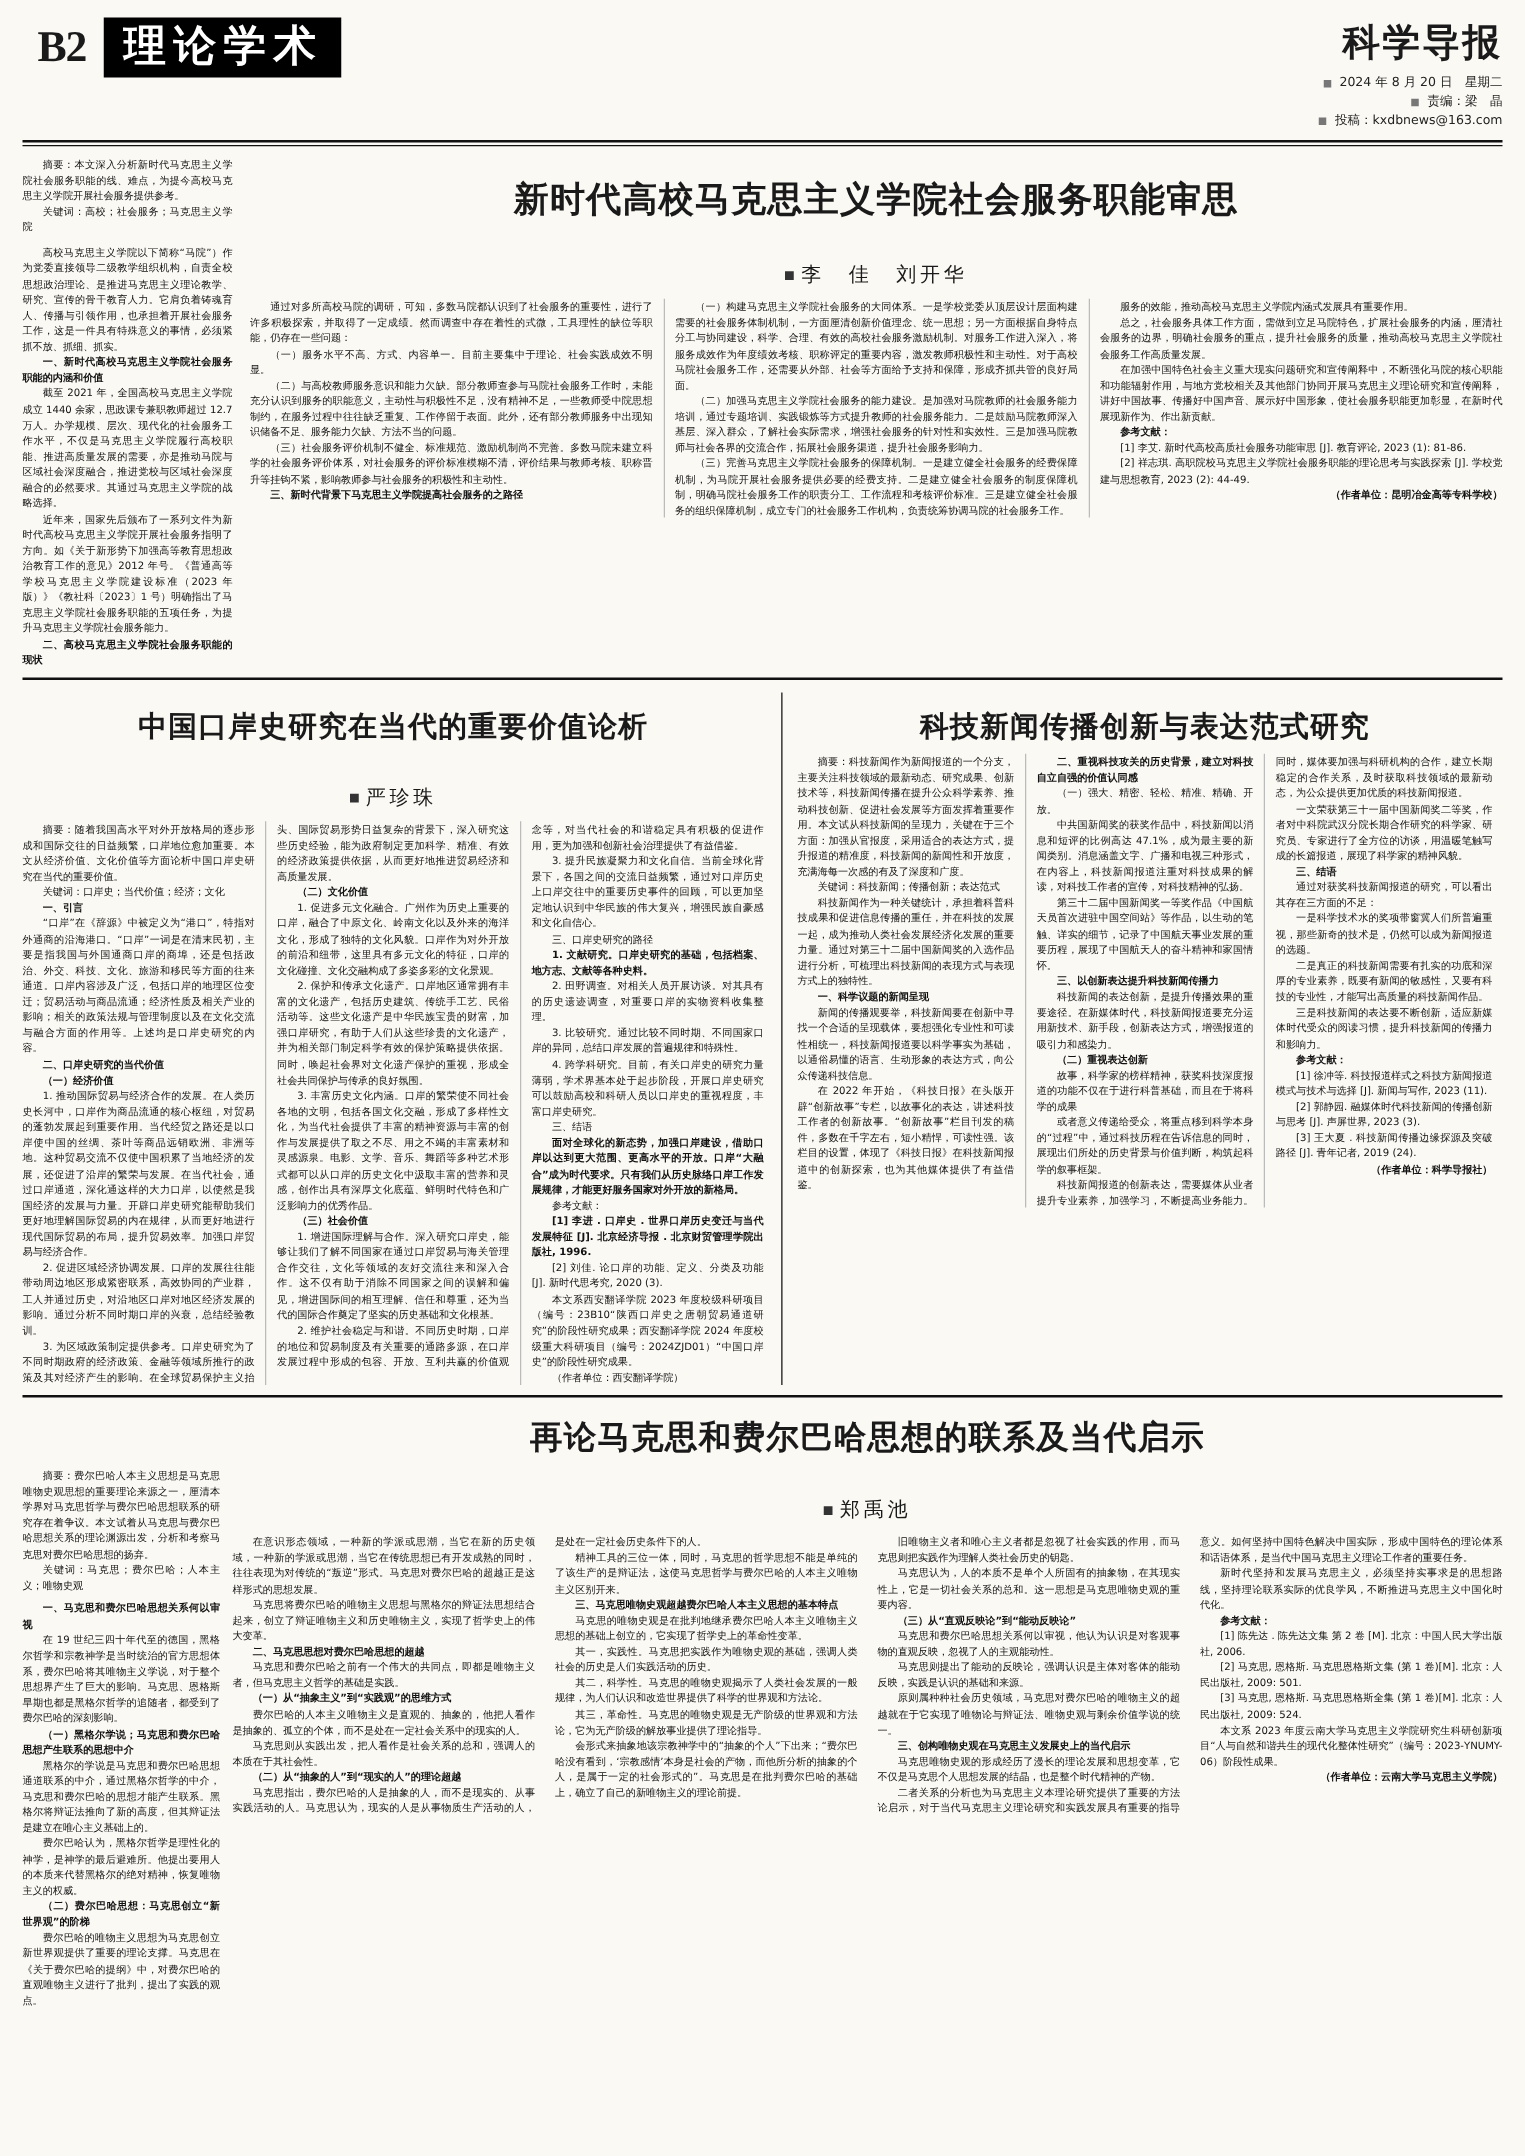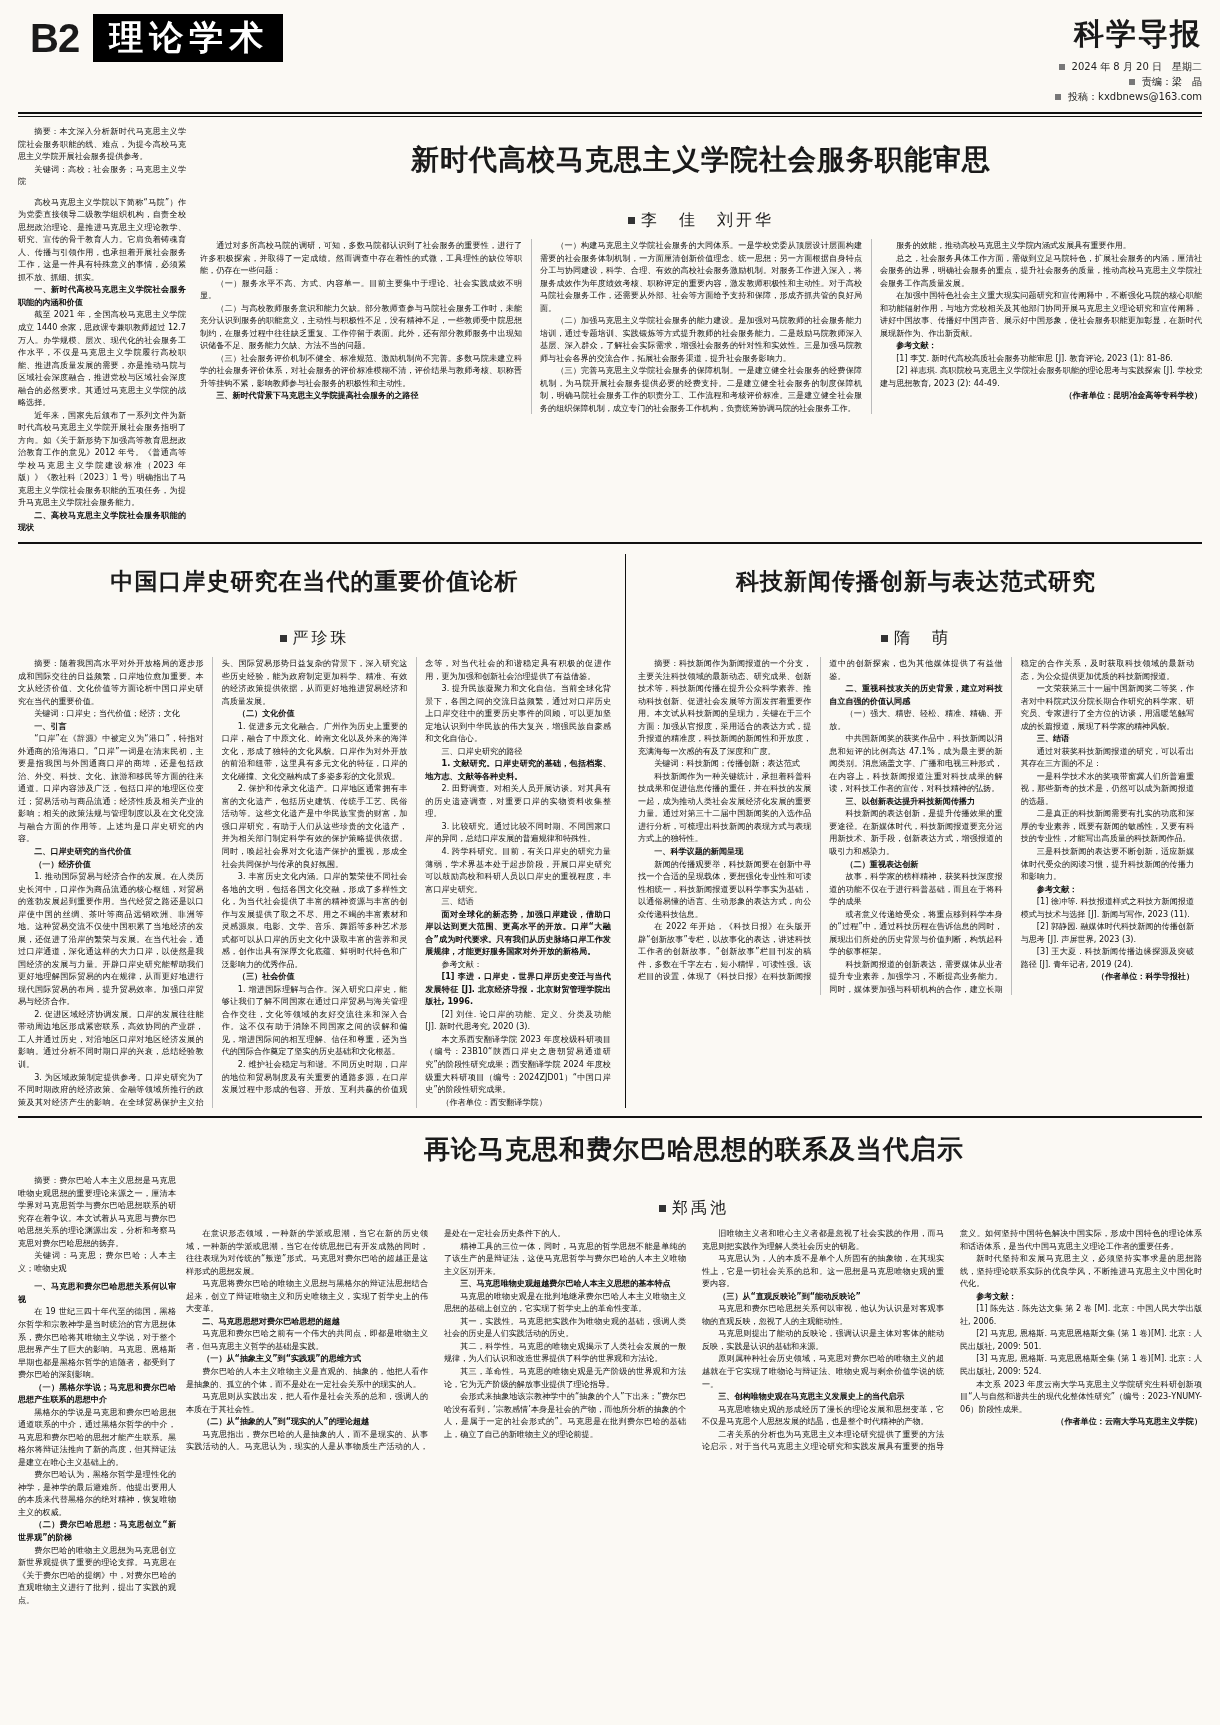--- a/index.html
+++ b/index.html
@@ -10,21 +10,21 @@
     font-family:"DejaVu Sans","Liberation Sans",sans-serif;
     color:#1a1a1a;
     position:relative;
     overflow:hidden;
   }
   .page { width:1220px; height:1725px; padding:14px 18px 0 18px; position:relative; }
 
   
   .masthead { display:flex; align-items:flex-start; justify-content:space-between; border-bottom:none; padding-bottom:4px; }
   .mast-left { display:flex; align-items:center; gap:6px; }
-  .page-no { font-size:40px; font-weight:bold; letter-spacing:-1px; font-family:Liberation Sans, sans-serif; padding:0 8px 0 12px; }
+  .page-no { font-size:35px; font-weight:bold; letter-spacing:-1px; font-family:Liberation Serif, serif; padding:0 8px 0 12px; }
   .section-title { background:#000; color:#fff; font-size:34px; font-weight:bold; letter-spacing:6px; padding:6px 14px 8px 16px; font-family:"DejaVu Sans",sans-serif; line-height:1; }
   .mast-right { text-align:right; }
   .paper-name { font-size:30px; font-weight:bold; font-family:"Liberation Serif",serif; letter-spacing:2px; margin-bottom:4px; }
   .mast-meta { font-size:10px; line-height:1.5; color:#222; }
   .mast-meta div { display:flex; justify-content:flex-end; align-items:center; gap:4px; }
   .sqbullet { display:inline-block; width:6px; height:6px; background:#777; margin-right:3px; }
 
   .rule-thick { border-top:2px solid #111; margin-top:4px; }
   .rule-thin { border-top:1px solid #111; margin-top:2px; }
 
@@ -170,31 +170,31 @@
         <p class="ref-head">[1] 李进 . 口岸史 . 世界口岸历史变迁与当代发展特征 [J]. 北京经济导报 . 北京财贸管理学院出版社, 1996.</p>
         <p>[2] 刘佳. 论口岸的功能、定义、分类及功能 [J]. 新时代思考究, 2020 (3).</p>
         <p>本文系西安翻译学院 2023 年度校级科研项目（编号：23B10“陕西口岸史之唐朝贸易通道研究”的阶段性研究成果；西安翻译学院 2024 年度校级重大科研项目（编号：2024ZJD01）“中国口岸史”的阶段性研究成果。</p>
         <p>（作者单位：西安翻译学院）</p>
         <p class="credit"></p>
       </div>
     </div>
 
     <div class="mid-right article">
       <div class="headline h2-main">科技新闻传播创新与表达范式研究</div>
-      <div class="byline"><span class="mk"></span><span>隋　萌</span></div>
       <div class="body-text three-col">
         <p class="abstract">摘要：科技新闻作为新闻报道的一个分支，主要关注科技领域的最新动态、研究成果、创新技术等，科技新闻传播在提升公众科学素养、推动科技创新、促进社会发展等方面发挥着重要作用。本文试从科技新闻的呈现力，关键在于三个方面：加强从官报度，采用适合的表达方式，提升报道的精准度，科技新闻的新闻性和开放度，充满海每一次感的有及了深度和广度。</p>
         <p>关键词：科技新闻；传播创新；表达范式</p>
         <p>科技新闻作为一种关键统计，承担着科普科技成果和促进信息传播的重任，并在科技的发展一起，成为推动人类社会发展经济化发展的重要力量。通过对第三十二届中国新闻奖的入选作品进行分析，可梳理出科技新闻的表现方式与表现方式上的独特性。</p>
         <p class="small-caps-head">一、科学议题的新闻呈现</p>
         <p>新闻的传播观要举，科技新闻要在创新中寻找一个合适的呈现载体，要想强化专业性和可读性相统一，科技新闻报道要以科学事实为基础，以通俗易懂的语言、生动形象的表达方式，向公众传递科技信息。</p>
         <p>在 2022 年开始，《科技日报》在头版开辟“创新故事”专栏，以故事化的表达，讲述科技工作者的创新故事。“创新故事”栏目刊发的稿件，多数在千字左右，短小精悍，可读性强。该栏目的设置，体现了《科技日报》在科技新闻报道中的创新探索，也为其他媒体提供了有益借鉴。</p>
         <p class="small-caps-head">二、重视科技攻关的历史背景，建立对科技自立自强的价值认同感</p>
         <p>（一）强大、精密、轻松、精准、精确、开放。</p>
         <p>中共国新闻奖的获奖作品中，科技新闻以消息和短评的比例高达 47.1%，成为最主要的新闻类别。消息涵盖文字、广播和电视三种形式，在内容上，科技新闻报道注重对科技成果的解读，对科技工作者的宣传，对科技精神的弘扬。</p>
+        <p>第三十二届中国新闻奖一等奖作品《中国航天员首次进驻中国空间站》等作品，以生动的笔触、详实的细节，记录了中国航天事业发展的重要历程，展现了中国航天人的奋斗精神和家国情怀。</p>
         <p class="small-caps-head">三、以创新表达提升科技新闻传播力</p>
         <p>科技新闻的表达创新，是提升传播效果的重要途径。在新媒体时代，科技新闻报道要充分运用新技术、新手段，创新表达方式，增强报道的吸引力和感染力。</p>
         <p class="small-caps-head">（二）重视表达创新</p>
         <p>故事，科学家的榜样精神，获奖科技深度报道的功能不仅在于进行科普基础，而且在于将科学的成果</p>
         <p>或者意义传递给受众，将重点移到科学本身的“过程”中，通过科技历程在告诉信息的同时，展现出们所处的历史背景与价值判断，构筑起科学的叙事框架。</p>
         <p>科技新闻报道的创新表达，需要媒体从业者提升专业素养，加强学习，不断提高业务能力。同时，媒体要加强与科研机构的合作，建立长期稳定的合作关系，及时获取科技领域的最新动态，为公众提供更加优质的科技新闻报道。</p>
         <p>一文荣获第三十一届中国新闻奖二等奖，作者对中科院武汉分院长期合作研究的科学家、研究员、专家进行了全方位的访谈，用温暖笔触写成的长篇报道，展现了科学家的精神风貌。</p>
         <p class="small-caps-head">三、结语</p>
         <p>通过对获奖科技新闻报道的研究，可以看出其存在三方面的不足：</p>
         <p>一是科学技术水的奖项带窗冀人们所普遍重视，那些新奇的技术是，仍然可以成为新闻报道的选题。</p>

